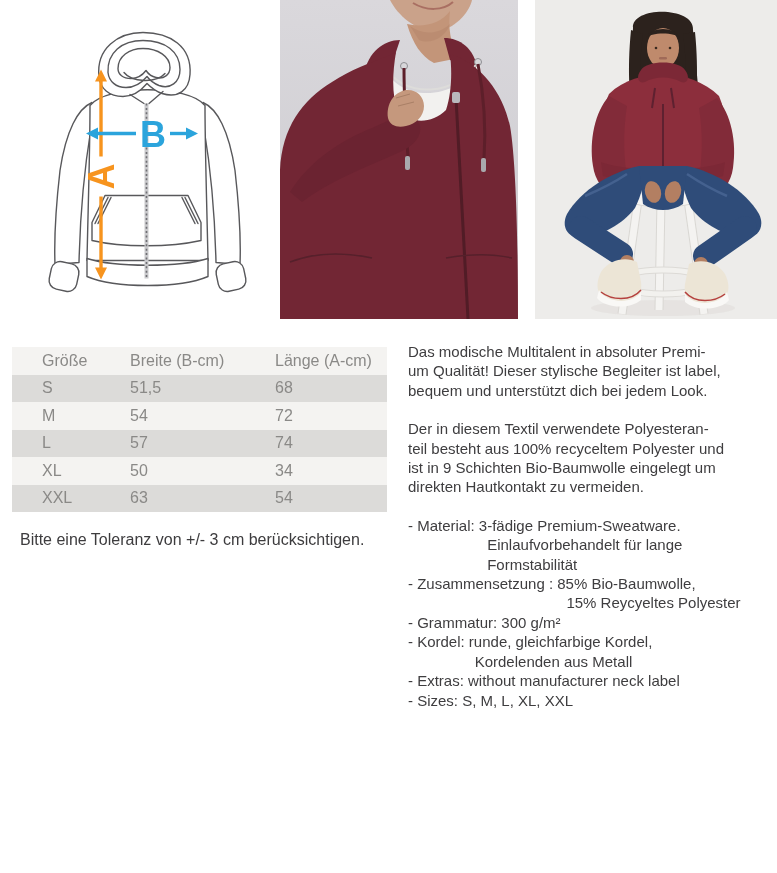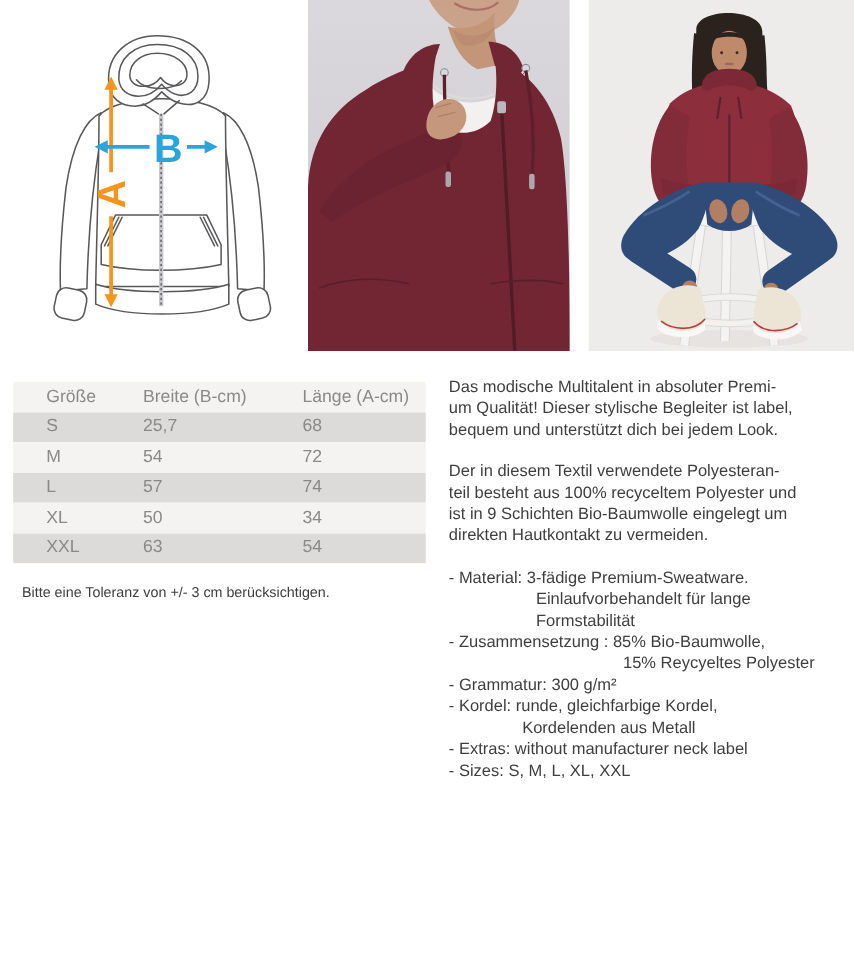--- a/index.html
+++ b/index.html
@@ -10,21 +10,21 @@
   .photo-closeup{position:absolute;left:280px;top:0px;width:238px;height:319px;}
   .photo-model{position:absolute;left:535px;top:0px;width:242px;height:319px;}
   .diagram-panel svg,.photo-closeup svg,.photo-model svg{display:block;width:100%;height:100%;}
   
   .size-table{position:absolute;left:12px;top:347px;width:375px;font-size:16px;color:#8a8987;}
   .trow{display:grid;grid-template-columns:118px 145px auto;align-items:center;height:27.5px;}
   .trow .c1{padding-left:30px;}
   .trow.head{background:#f4f3f1;}
   .trow.dark{background:#dcdbd9;}
   .trow.light{background:#f4f3f1;}
-  .tolerance{position:absolute;left:20px;top:531px;width:370px;font-size:13px;color:#3d3c3e;}
+  .tolerance{position:absolute;left:20px;top:531px;width:370px;font-size:16px;color:#3d3c3e;}
   
   .desc{position:absolute;left:408px;top:342px;width:368px;font-size:15px;line-height:19.4px;
         color:#3e3d3f;}
   .desc .para{white-space:pre-wrap;margin:0 0 19px 0;}
   .desc .specs{white-space:pre-wrap;margin:0;}
 </style>
 </head>
 <body>
 
 <div class="page">
@@ -189,21 +189,21 @@
   </div>
 
   <div class="size-table">
     <div class="trow head">
       <div class="c1">Größe</div>
       <div>Breite (B-cm)</div>
       <div>Länge (A-cm)</div>
     </div>
     <div class="trow dark">
       <div class="c1">S</div>
-      <div>25,7</div>
+      <div>51,5</div>
       <div>68</div>
     </div>
     <div class="trow light">
       <div class="c1">M</div>
       <div>54</div>
       <div>72</div>
     </div>
     <div class="trow dark">
       <div class="c1">L</div>
       <div>57</div>

